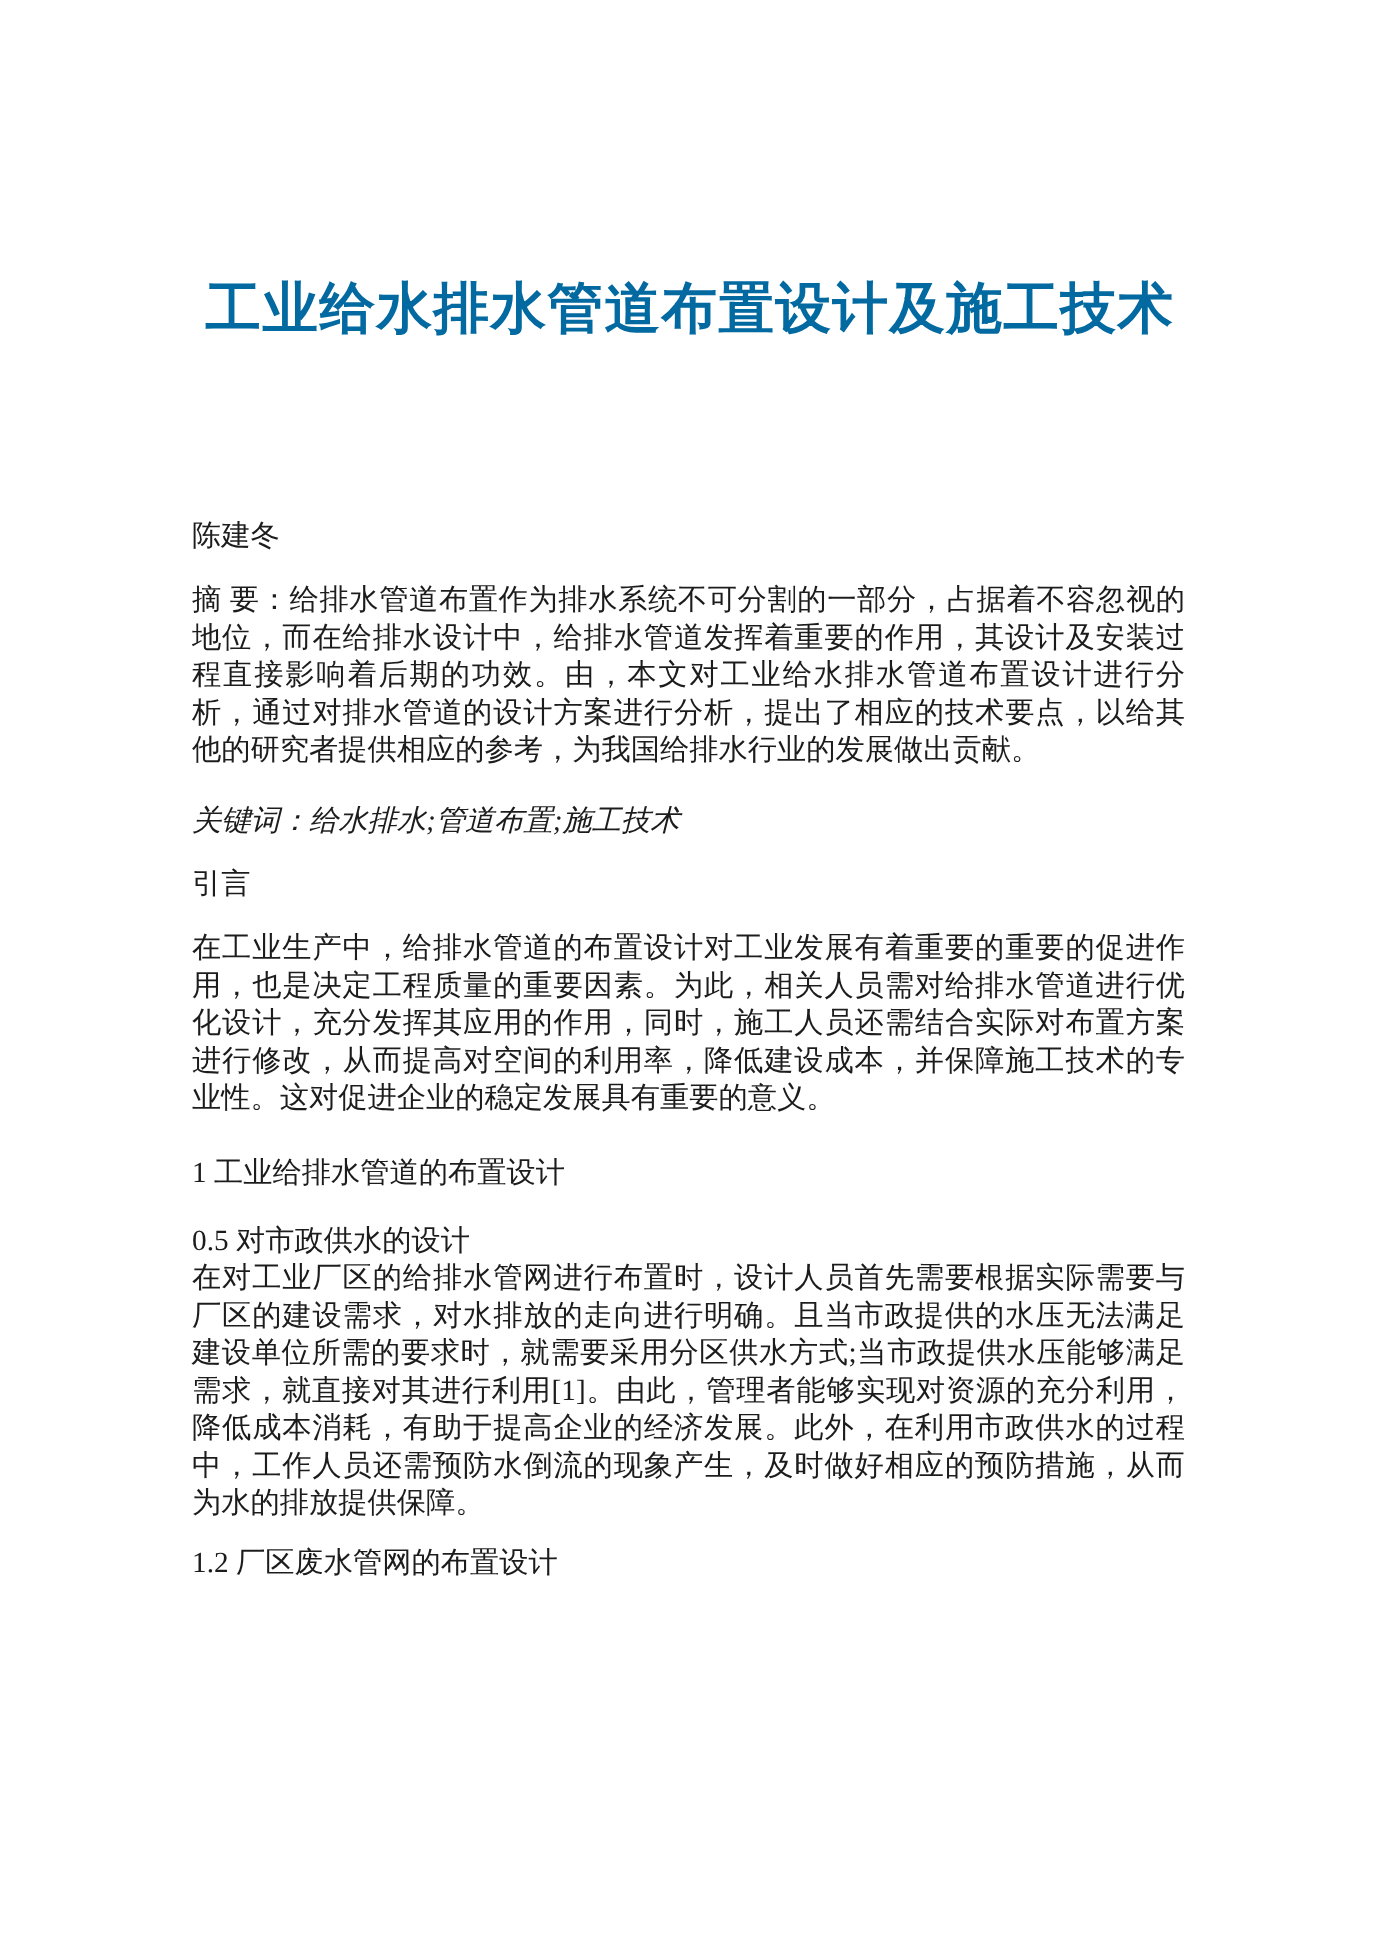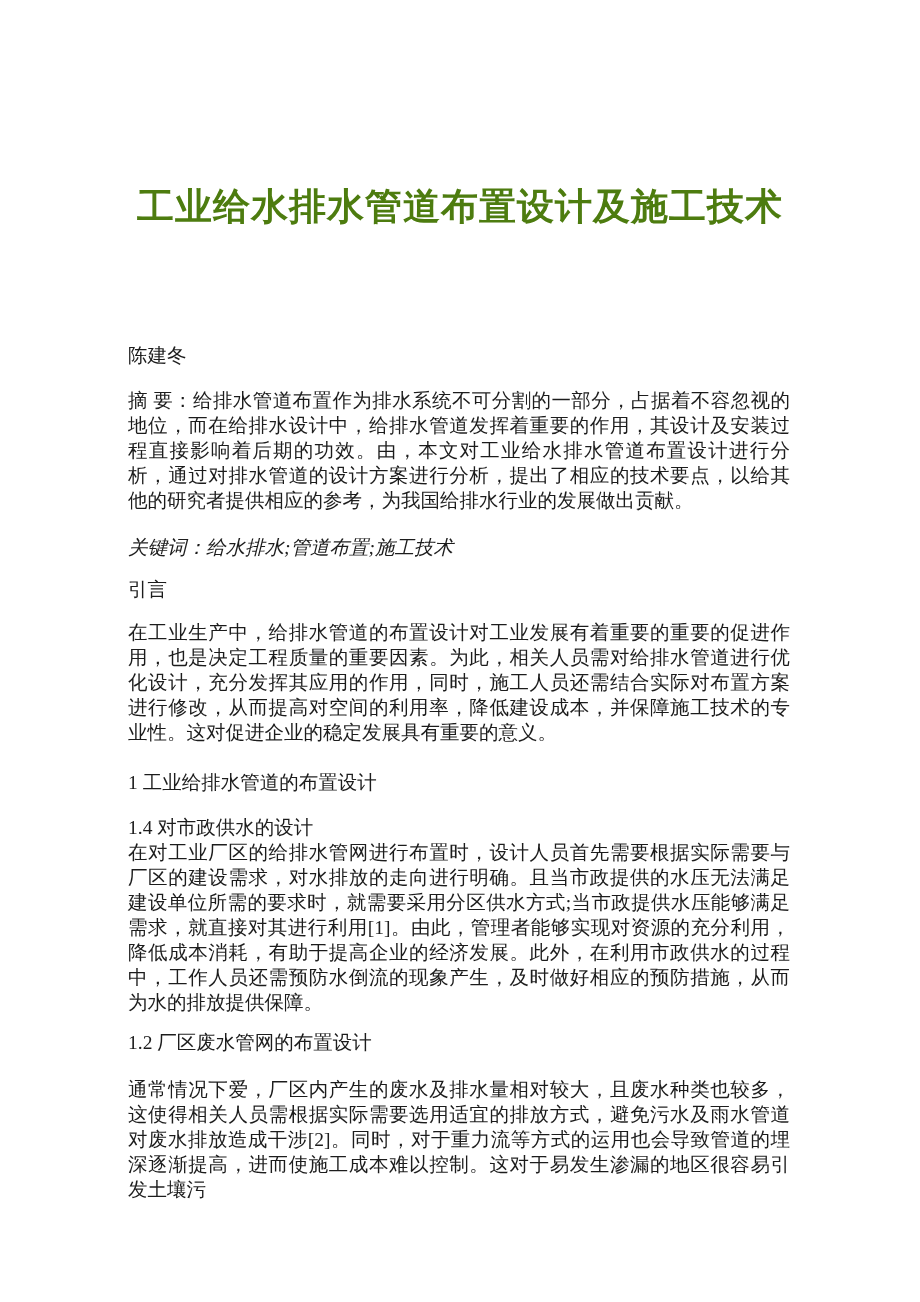--- a/index.html
+++ b/index.html
@@ -21,39 +21,39 @@
     background: #ffffff;
   }
   .title {
     margin: 183px 0 0 0;
     padding: 0;
     font-size: 37px;
     line-height: 48px;
     font-weight: 700;
     letter-spacing: 1px;
     text-align: center;
-    color: #4d7c0f;
+    color: #0369a1;
   }
   .content {
     width: 662px;
     margin-left: 128px;
   }
   .author, .para, .heading {
     margin: 0;
     padding: 0;
     font-size: 19.5px;
     line-height: 25px;
     font-weight: 400;
     color: #1c1c1c;
   }
   .para {
     text-align: justify;
     text-justify: inter-ideograph;
   }
-  .author        { margin-top: 114px; font-family: Liberation Mono, monospace; }
+  .author        { margin-top: 114px; }
   .abstract      { margin-top: 18px; }
   .keywords      { margin-top: 22px; font-style: italic; }
   .h-intro       { margin-top: 17px; }
   .p-intro       { margin-top: 18px; }
   .h-sec1        { margin-top: 25px; }
   .h-sec1-1      { margin-top: 20px; }
   .p-sec1-1      { }
   .h-sec1-2      { margin-top: 15px; font-family: Liberation Serif, serif; }
   .p-sec1-2      { margin-top: 22px; }
 </style>
@@ -71,22 +71,21 @@
     <p class="para abstract">摘 要：给排水管道布置作为排水系统不可分割的一部分，占据着不容忽视的地位，而在给排水设计中，给排水管道发挥着重要的作用，其设计及安装过程直接影响着后期的功效。由，本文对工业给水排水管道布置设计进行分析，通过对排水管道的设计方案进行分析，提出了相应的技术要点，以给其他的研究者提供相应的参考，为我国给排水行业的发展做出贡献。</p>
 
     <p class="para keywords">关键词：给水排水;管道布置;施工技术</p>
 
     <h2 class="heading h-intro">引言</h2>
 
     <p class="para p-intro">在工业生产中，给排水管道的布置设计对工业发展有着重要的重要的促进作用，也是决定工程质量的重要因素。为此，相关人员需对给排水管道进行优化设计，充分发挥其应用的作用，同时，施工人员还需结合实际对布置方案进行修改，从而提高对空间的利用率，降低建设成本，并保障施工技术的专业性。这对促进企业的稳定发展具有重要的意义。</p>
 
     <h2 class="heading h-sec1">1 工业给排水管道的布置设计</h2>
 
-    <h2 class="heading h-sec1-1">1.4 对市政供水的设计</h2>
+    <h2 class="heading h-sec1-1">0.5 对市政供水的设计</h2>
 
     <p class="para p-sec1-1">在对工业厂区的给排水管网进行布置时，设计人员首先需要根据实际需要与厂区的建设需求，对水排放的走向进行明确。且当市政提供的水压无法满足建设单位所需的要求时，就需要采用分区供水方式;当市政提供水压能够满足需求，就直接对其进行利用[1]。由此，管理者能够实现对资源的充分利用，降低成本消耗，有助于提高企业的经济发展。此外，在利用市政供水的过程中，工作人员还需预防水倒流的现象产生，及时做好相应的预防措施，从而为水的排放提供保障。</p>
 
     <h2 class="heading h-sec1-2">1.2 厂区废水管网的布置设计</h2>
 
-    <p class="para p-sec1-2">通常情况下爱，厂区内产生的废水及排水量相对较大，且废水种类也较多，这使得相关人员需根据实际需要选用适宜的排放方式，避免污水及雨水管道对废水排放造成干涉[2]。同时，对于重力流等方式的运用也会导致管道的埋深逐渐提高，进而使施工成本难以控制。这对于易发生渗漏的地区很容易引发土壤污</p>
 
   </div>
 </div>
 
 </body></html>

